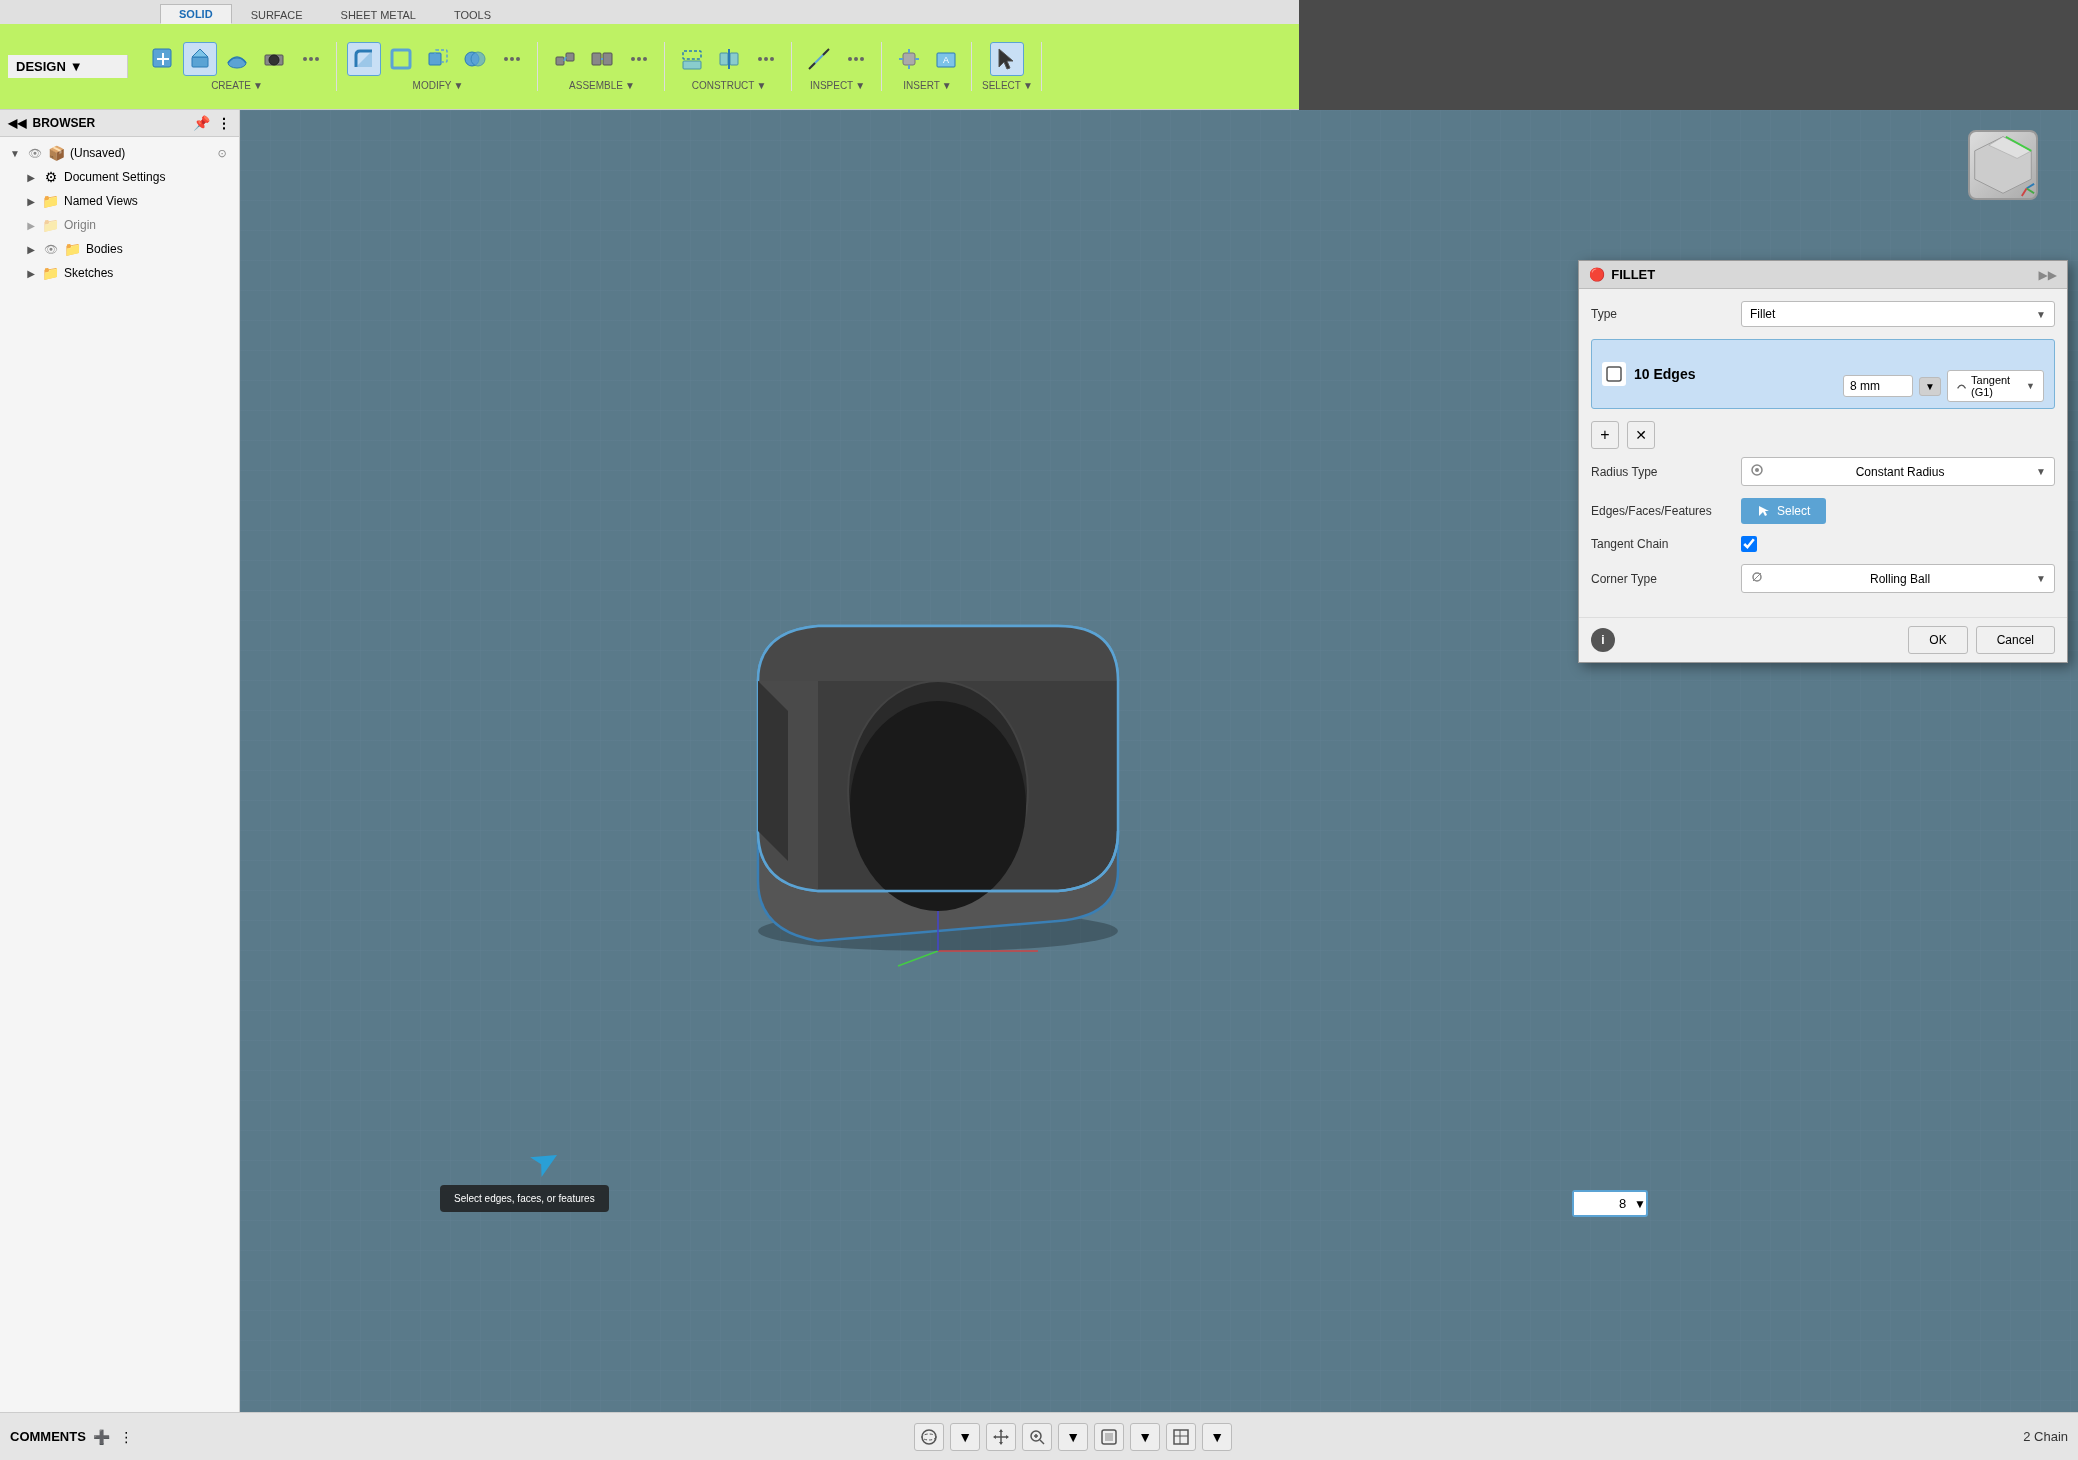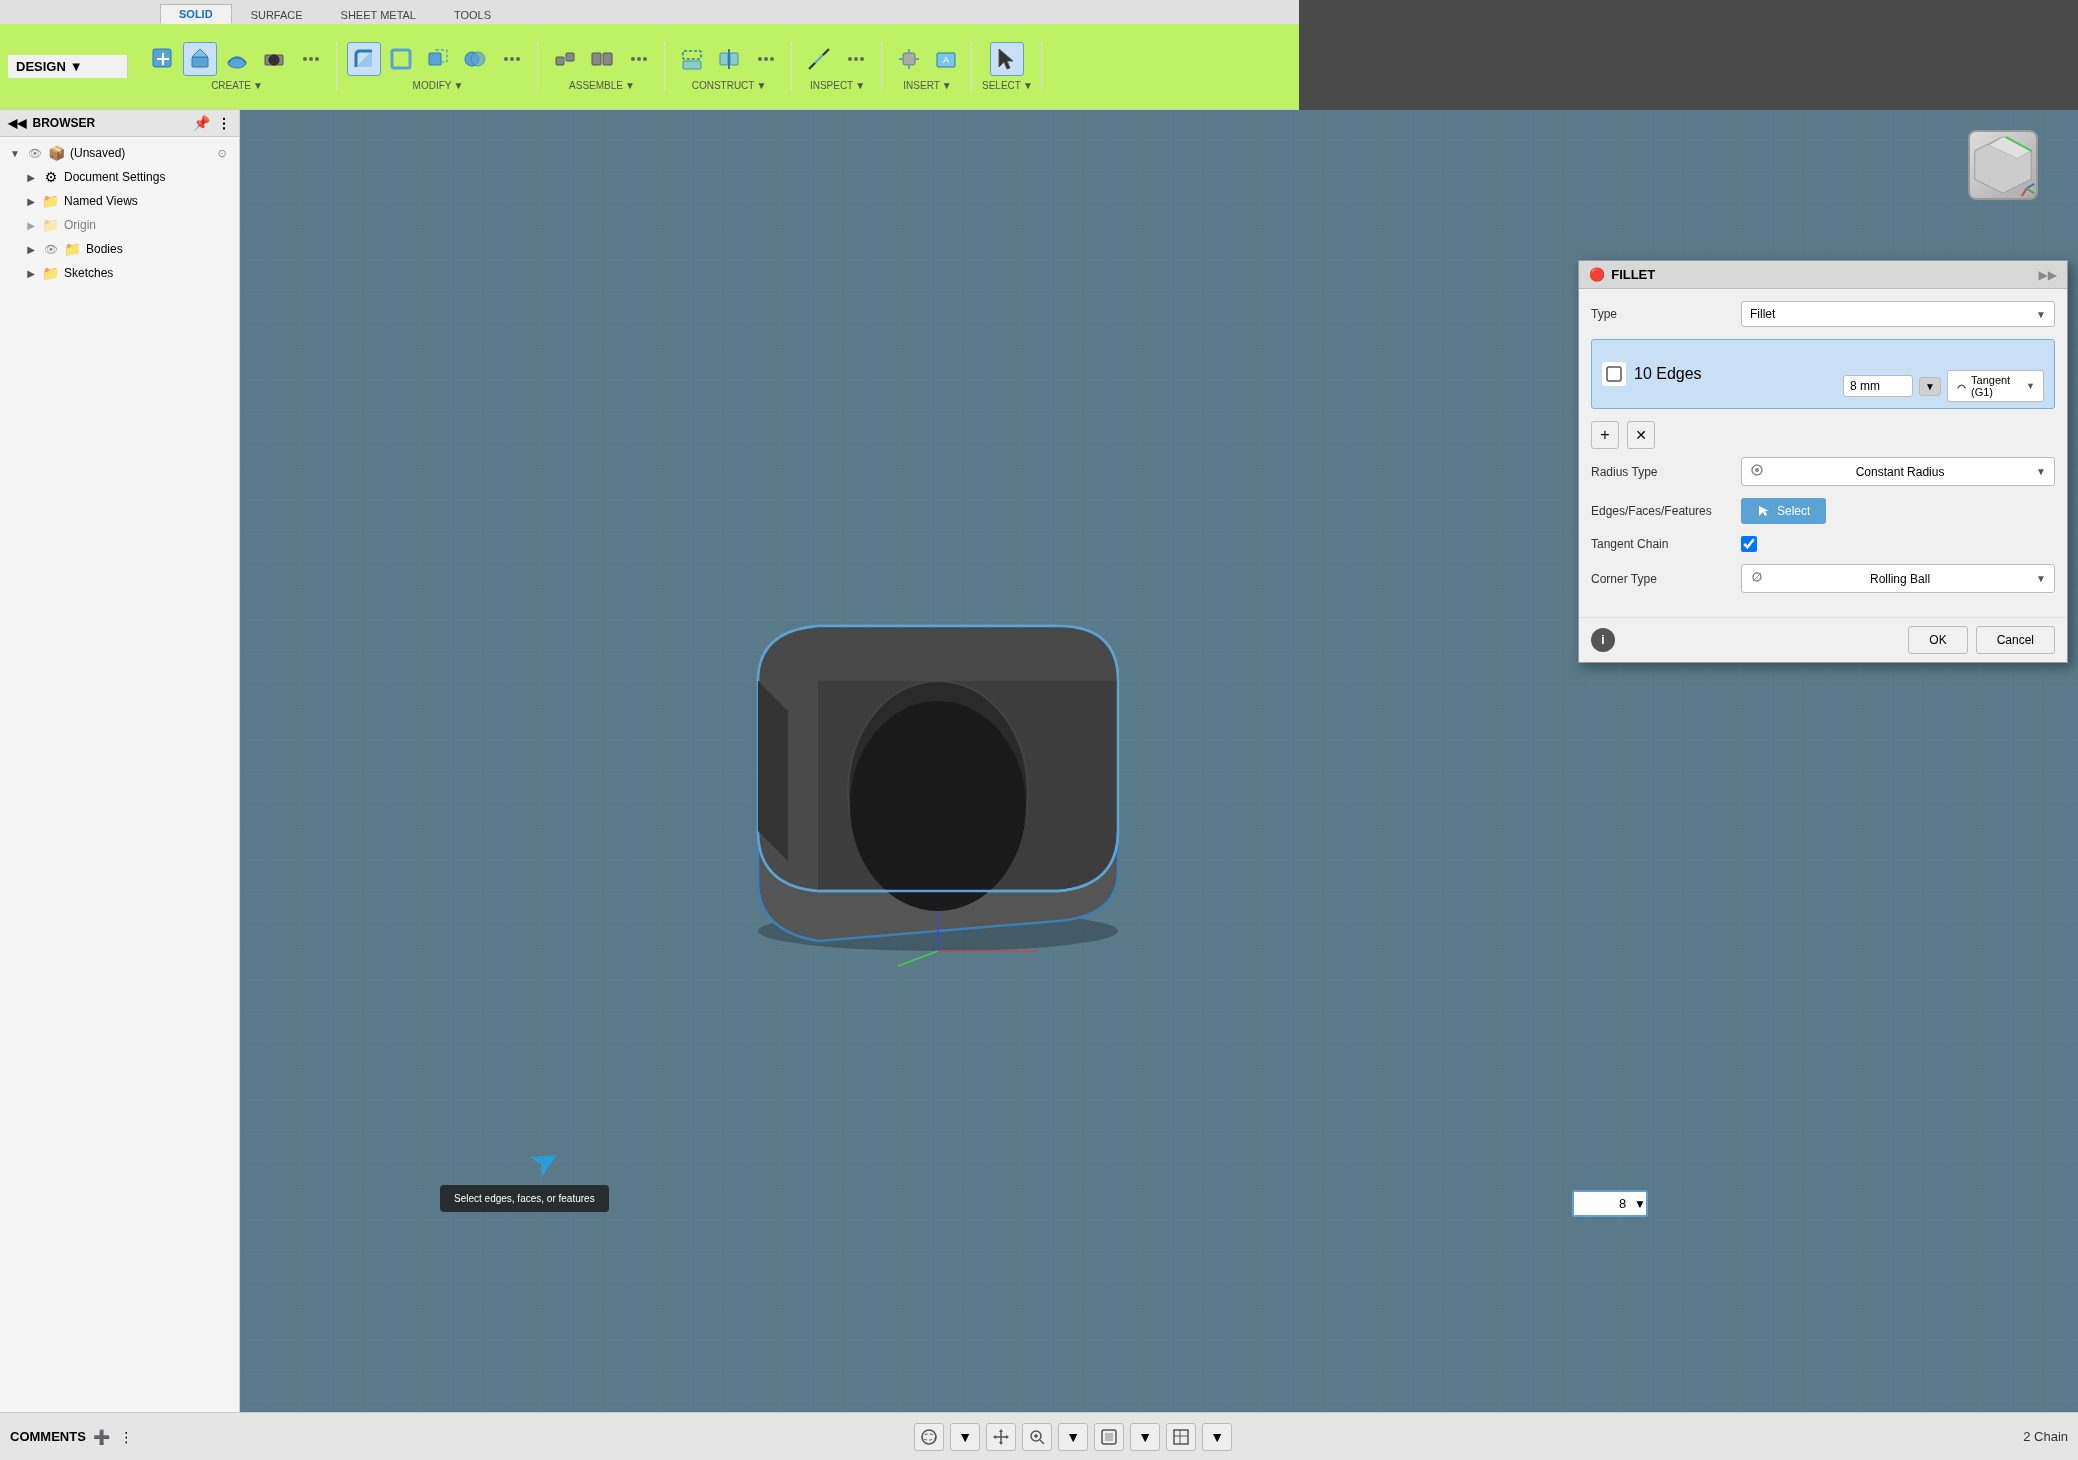--- a/index.html
+++ b/index.html
@@ -59,21 +59,21 @@
     #fillet-header { background: #d8d8d8; padding: 6px 10px; display: flex; align-items: center; justify-content: space-between; border-bottom: 1px solid #bbb; }
     #fillet-title { font-weight: bold; font-size: 13px; display: flex; align-items: center; gap: 6px; }
     #fillet-body { padding: 12px; }
     .fillet-row { display: flex; align-items: center; margin-bottom: 12px; }
     .fillet-row-label { width: 150px; font-size: 12px; color: #333; flex-shrink: 0; }
     .fillet-row-control { flex: 1; display: flex; align-items: center; gap: 6px; }
     .fillet-dropdown { flex: 1; padding: 5px 8px; border: 1px solid #bbb; background: #fff; border-radius: 3px; font-size: 12px; display: flex; align-items: center; justify-content: space-between; cursor: pointer; }
     .fillet-dropdown-arrow { font-size: 10px; color: #555; }
     .fillet-edges-row { background: #c8dff5; border: 1px solid #7ab3d8; border-radius: 3px; padding: 6px 10px; display: flex; align-items: center; gap: 8px; margin-bottom: 8px; }
     .edges-icon { width: 24px; height: 24px; background: #fff; border-radius: 3px; display: flex; align-items: center; justify-content: center; font-size: 12px; }
-    .edges-label { flex: 1; font-size: 16px; font-weight: normal; }
+    .edges-label { flex: 1; font-size: 14px; font-weight: bold; }
     .edges-value-row { display: flex; align-items: center; gap: 6px; flex: 1; justify-content: flex-end; margin-top: 24px; }
     .edges-mm-input { border: 1px solid #bbb; background: #fff; padding: 3px 6px; border-radius: 3px; font-size: 12px; width: 70px; }
     .edges-mm-arrow { background: #d0d0d0; border: 1px solid #bbb; padding: 3px 5px; border-radius: 3px; font-size: 10px; cursor: pointer; }
     .tangent-badge { background: #fff; border: 1px solid #bbb; padding: 3px 8px; border-radius: 3px; font-size: 11px; display: flex; align-items: center; gap: 4px; }
     .tangent-arrow { font-size: 9px; color: #555; }
     .fillet-actions { display: flex; gap: 8px; padding: 4px 0 8px 0; }
     .fillet-add-btn { width: 28px; height: 28px; background: #f0f0f0; border: 1px solid #bbb; border-radius: 3px; display: flex; align-items: center; justify-content: center; cursor: pointer; font-size: 16px; }
     .fillet-remove-btn { width: 28px; height: 28px; background: #f0f0f0; border: 1px solid #bbb; border-radius: 3px; display: flex; align-items: center; justify-content: center; cursor: pointer; font-size: 14px; }
     .select-btn { background: #5ba3d4; color: #fff; border: none; padding: 6px 16px; border-radius: 3px; font-size: 12px; cursor: pointer; display: flex; align-items: center; gap: 6px; }
     .checkbox-container { display: flex; align-items: center; }

